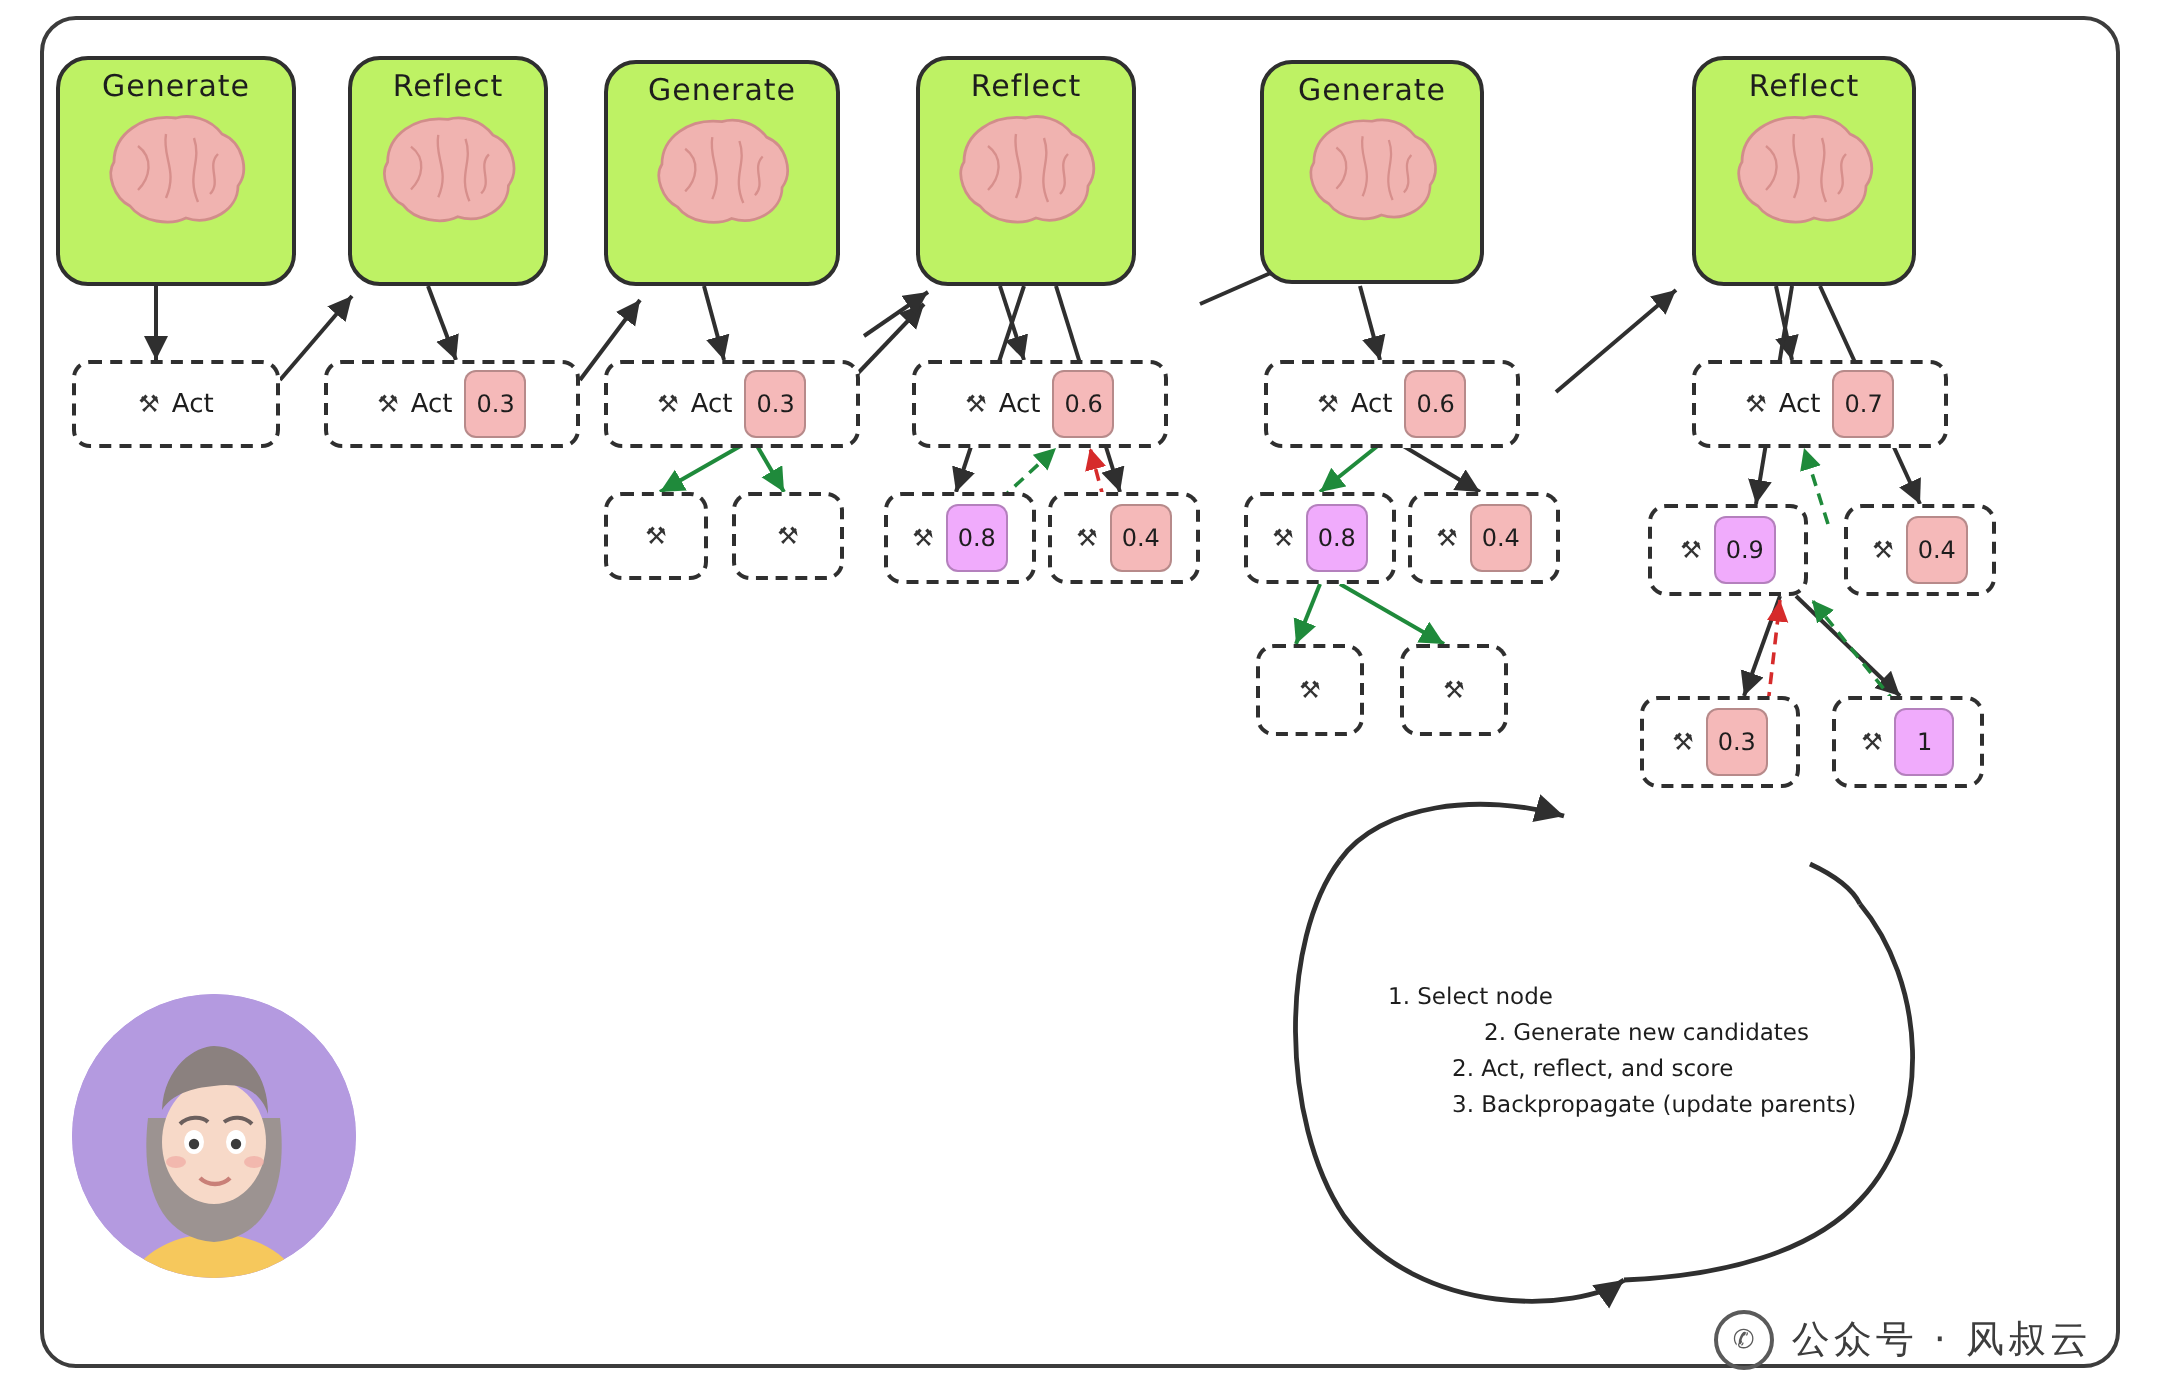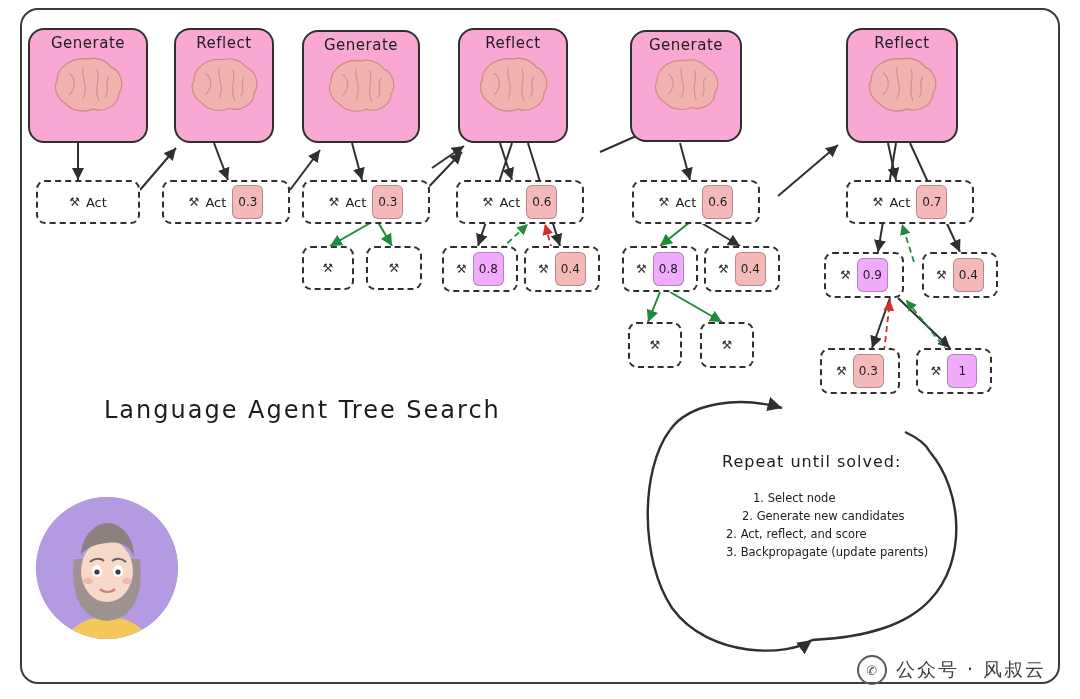--- a/index.html
+++ b/index.html
@@ -36,21 +36,21 @@
     top: 0;
     width: 1080px;
     height: 699px;
     pointer-events: none;
   }
   
   .brain-box {
     position: absolute;
     border: 2px solid #2f2f2f;
     border-radius: 16px;
-    background: #f9a8d4;
+    background: #bef264;
     box-sizing: border-box;
     display: flex;
     flex-direction: column;
     align-items: center;
     justify-content: flex-start;
     padding-top: 4px;
   }
   .brain-label {
     font-family: "DejaVu Sans", sans-serif;
     font-size: 15px;
@@ -340,24 +340,22 @@
   </div>
   <div class="act-box" style="left:820px; top:348px; width:80px; height:46px;">
     <span class="tool-icon">⚒</span>
     <span class="score red">0.3</span>
   </div>
   <div class="act-box" style="left:916px; top:348px; width:76px; height:46px;">
     <span class="tool-icon">⚒</span>
     <span class="score green">1</span>
   </div>
 
-  <div class="title" style="left:104px; top:396px;">Language Agent Tree Search</div>
-
-  <div class="repeat-title" style="left:722px; top:452px;">Repeat until solved:</div>
-  <div class="repeat-list" style="left:753px; top:490px;">1. Select node</div>
+
+  <div class="repeat-list" style="left:694px; top:490px;">1. Select node</div>
   <div class="repeat-list" style="left:726px; top:508px;margin-left:16px;">2. Generate new candidates</div>
   <div class="repeat-list" style="left:726px; top:526px;">2. Act, reflect, and score</div>
   <div class="repeat-list" style="left:726px; top:544px;">3. Backpropagate (update parents)</div>
 
   <div class="avatar">
     <svg width="142" height="142" viewBox="0 0 142 142">
       <circle cx="71" cy="71" r="71" fill="#b49ae0"></circle>
       <path d="M71 120 C46 120 30 134 26 148 L116 148 C112 134 96 120 71 120 Z" fill="#f6c85c"></path>
       <path d="M38 62 C34 96 44 122 71 124 C98 122 108 96 104 62 Z" fill="#9c9391"></path>
       <ellipse cx="71" cy="74" rx="26" ry="31" fill="#f7d9c8"></ellipse>

